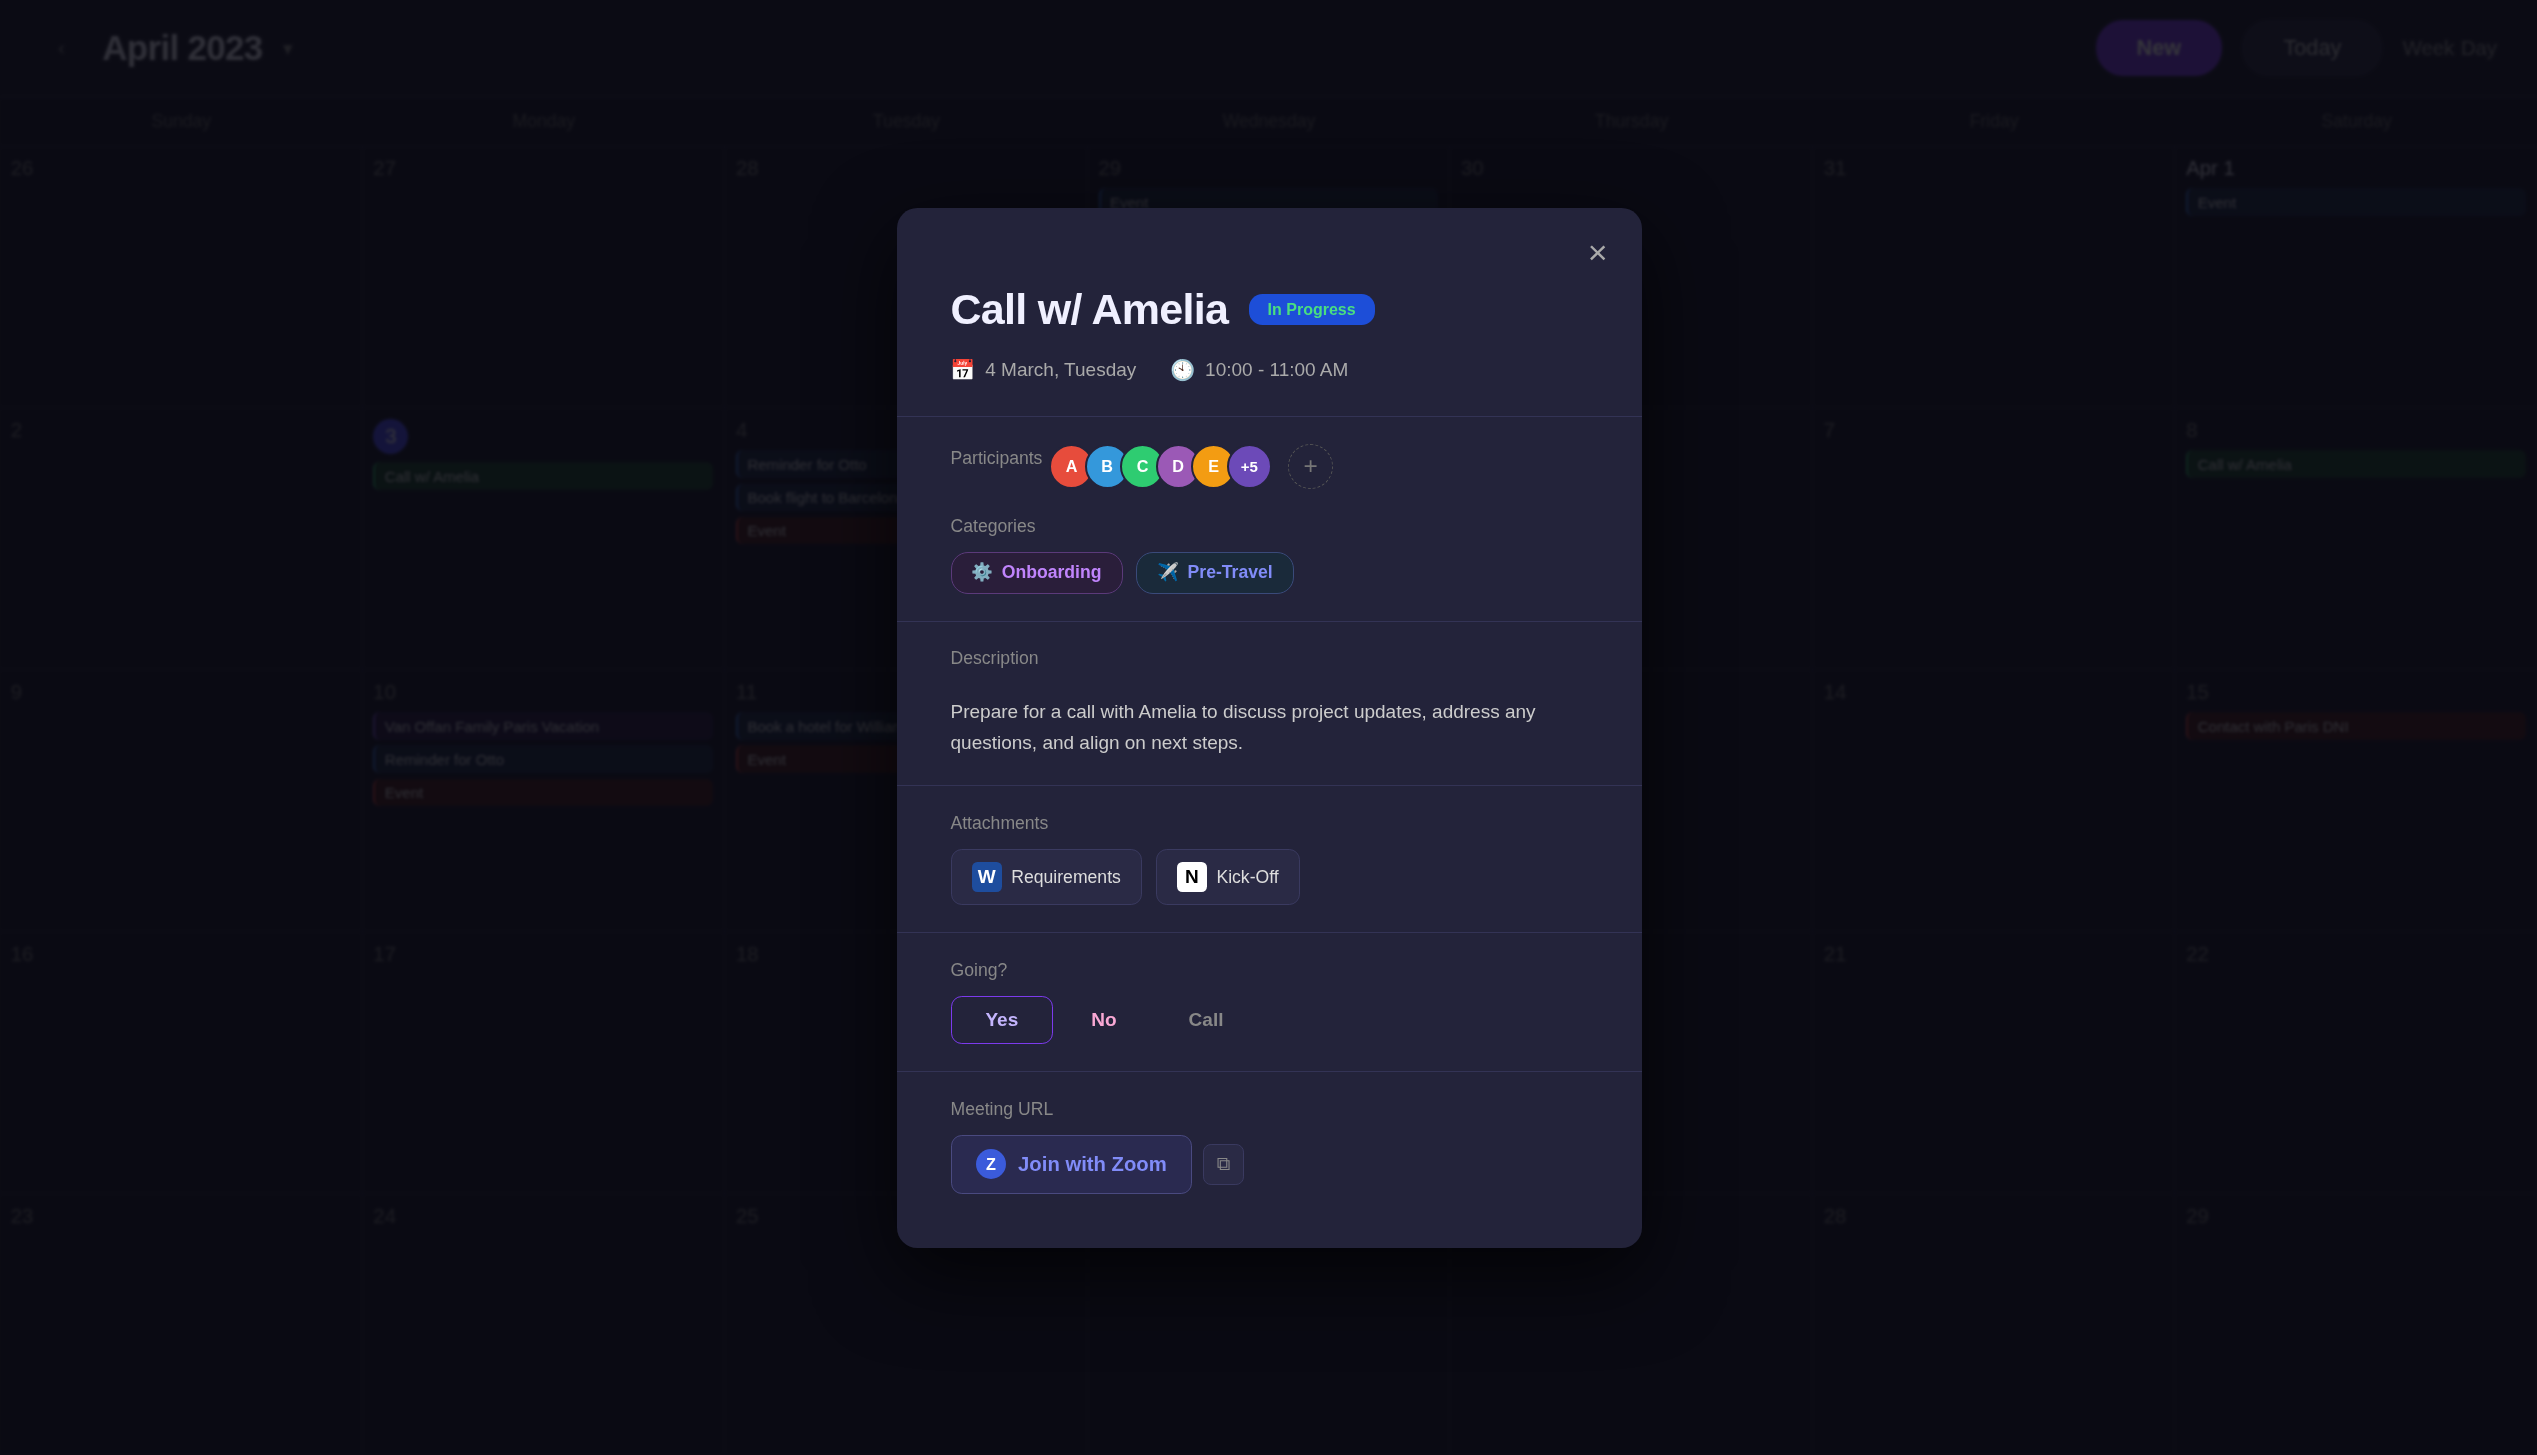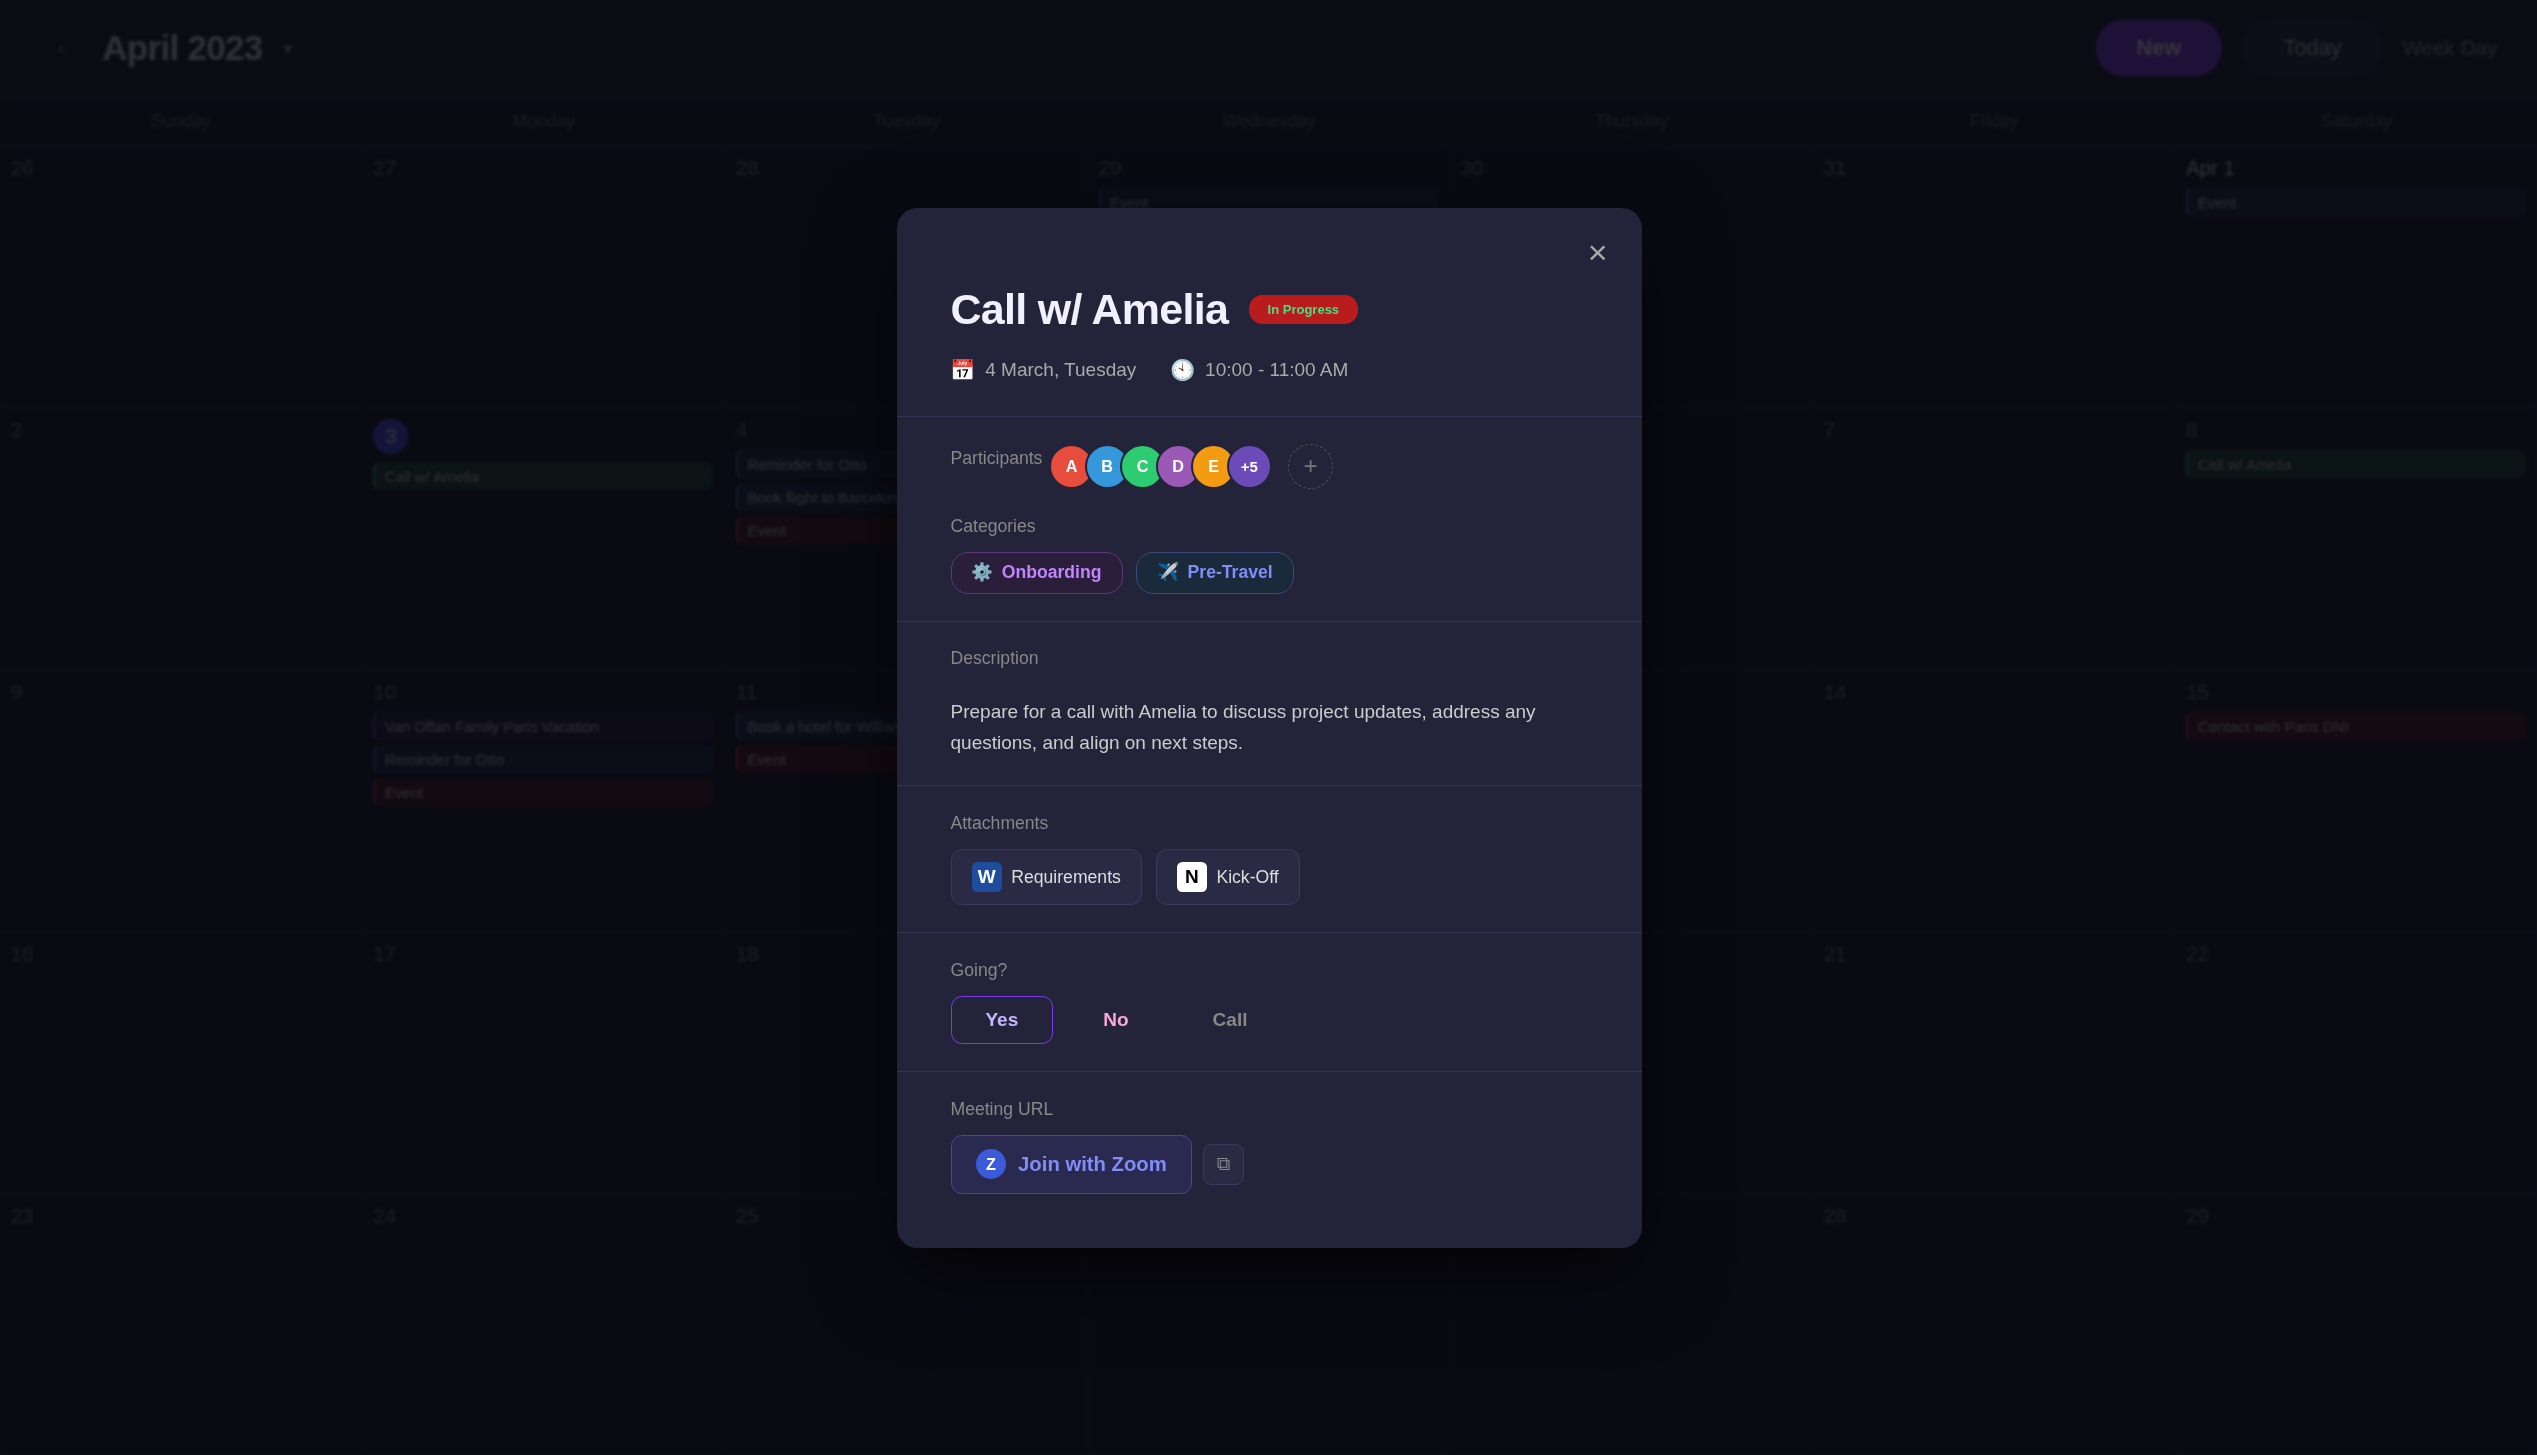--- a/index.html
+++ b/index.html
@@ -203,25 +203,25 @@
     }
 
     .modal-title {
       font-size: 43px;
       font-weight: 700;
       color: #f0f0ff;
       letter-spacing: -0.7px;
     }
 
     .badge-in-progress {
-      background: #b91c1c;
+      background: #1d4ed8;
       color: #4ade80;
       border-radius: 13.5px;
       padding: 6.8px 19px;
-      font-size: 13px;
+      font-size: 16px;
       font-weight: 600;
     }
 
     .modal-meta {
       display: flex;
       align-items: center;
       gap: 34px;
       margin-bottom: 34px;
       color: #aaa;
       font-size: 19px;
@@ -379,21 +379,21 @@
     .notion-icon { background: #fff; color: #000; border-radius: 5.4px; }
 
     
     .going-section {
       margin-bottom: 27px;
     }
 
     .going-row {
       display: flex;
       align-items: center;
-      gap: 16px;
+      gap: 4px;
     }
 
     .going-btn {
       border-radius: 10.8px;
       padding: 12.2px 34px;
       font-size: 19px;
       font-weight: 600;
       cursor: pointer;
       border: none;
     }

